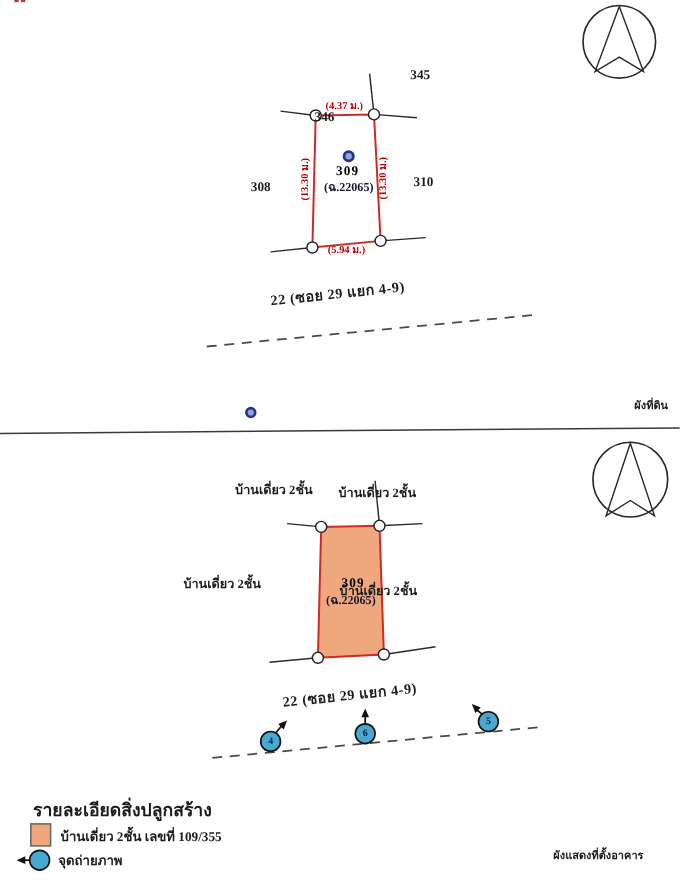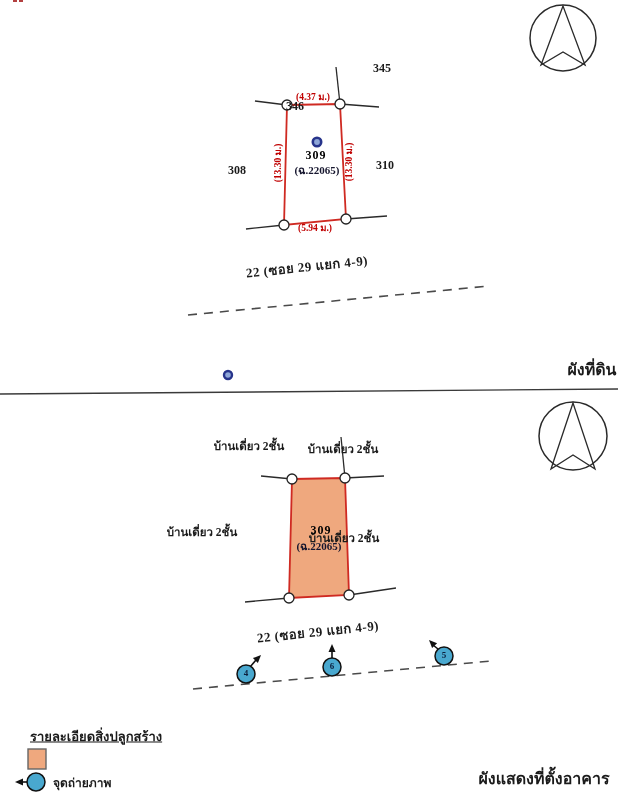--- a/index.html
+++ b/index.html
@@ -16,23 +16,23 @@
   }
   .lbl-left { position:absolute; transform:translateY(-50%); white-space:nowrap; font-weight:bold; color:#1b1b1b; }
   .rot90 { transform:translate(-50%,-50%) rotate(-90deg); }
   .tilt  { transform:translate(-50%,-50%) rotate(-6deg); }
   .sz12 { font-size:12px; }
   .dim  { font-size:9.5px; color:#c00000; }
   .plotno { font-size:12px; color:#000000; letter-spacing:1px; }
   .deed  { font-size:11px; color:#16162e; }
   .road  { font-size:13px; letter-spacing:.5px; }
   .gps   { font-size:11px; color:#203a7d; }
-  .title { font-size:16px; }
+  .title { font-size:10px; }
   .surr  { font-size:11.5px; }
-  .legend-h { font-size:13px; text-decoration:underline; }
+  .legend-h { font-size:16px; }
   .legend-t { font-size:12px; }
   .pnum { font-size:9px; color:#0d1f3c; }
 </style>
 </head>
 <body>
 
 <div class="page">
 
   <svg class="draw" width="618" height="800" viewBox="0 0 618 800">
 
@@ -144,17 +144,18 @@
   <div class="lbl plotno" style="left:321px; top:530px;">309</div>
   <div class="lbl deed" style="left:319px; top:547px;">(ฉ.22065)</div>
 
   <div class="lbl road tilt" style="left:318px; top:632px;">22 (ซอย 29 แยก 4-9)</div>
 
   <div class="lbl pnum" style="left:246px; top:674px;">4</div>
   <div class="lbl pnum" style="left:332px; top:667px;">6</div>
   <div class="lbl pnum" style="left:444px; top:656px;">5</div>
 
   <div class="lbl-left legend-h" style="left:30px; top:736px;">รายละเอียดสิ่งปลูกสร้าง</div>
+  <div class="lbl-left legend-t" style="left:55px; top:760px;">บ้านเดี่ยว 2ชั้น เลขที่ 109/355</div>
   <div class="lbl-left legend-t" style="left:53px; top:782px;">จุดถ่ายภาพ</div>
 
   <div class="lbl title" style="left:544px; top:779px;">ผังแสดงที่ตั้งอาคาร</div>
 
 </div>
 
 </body></html>

